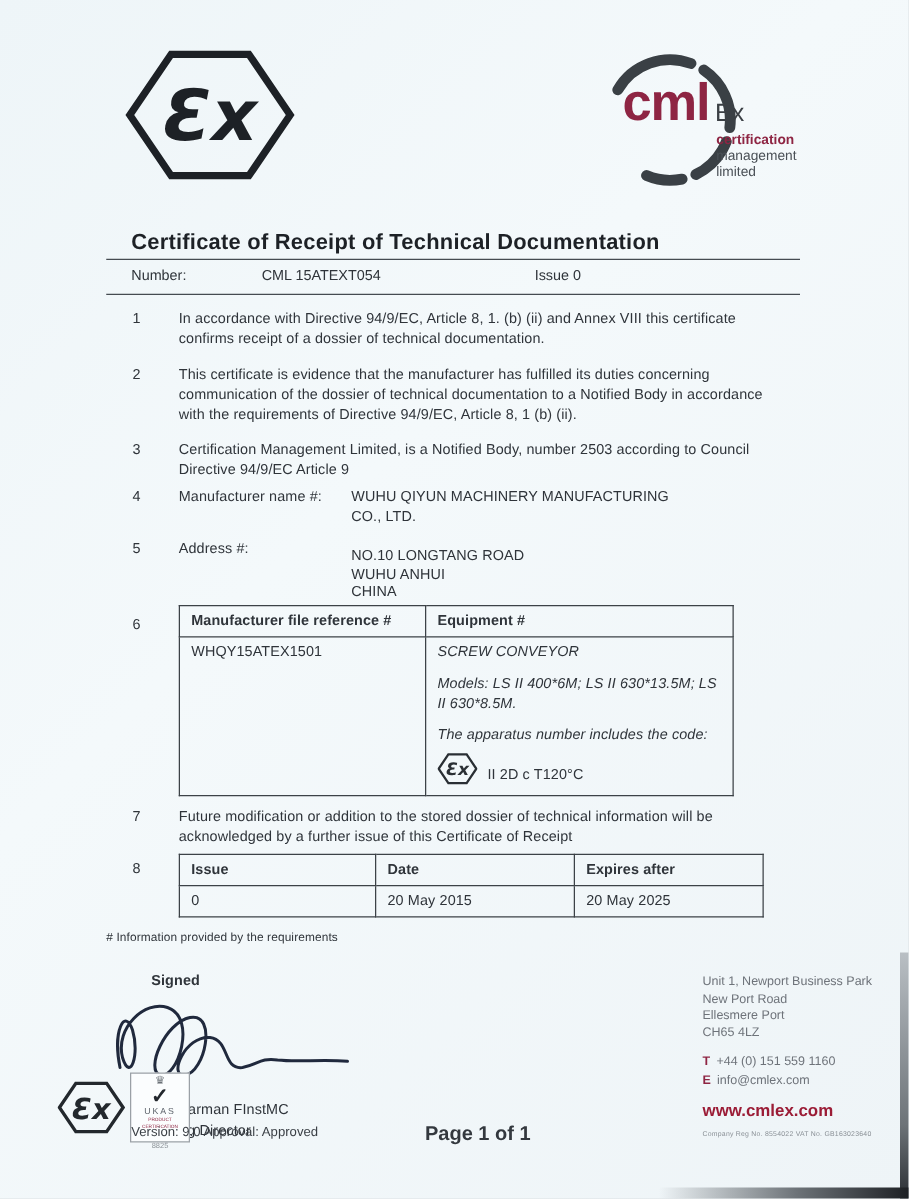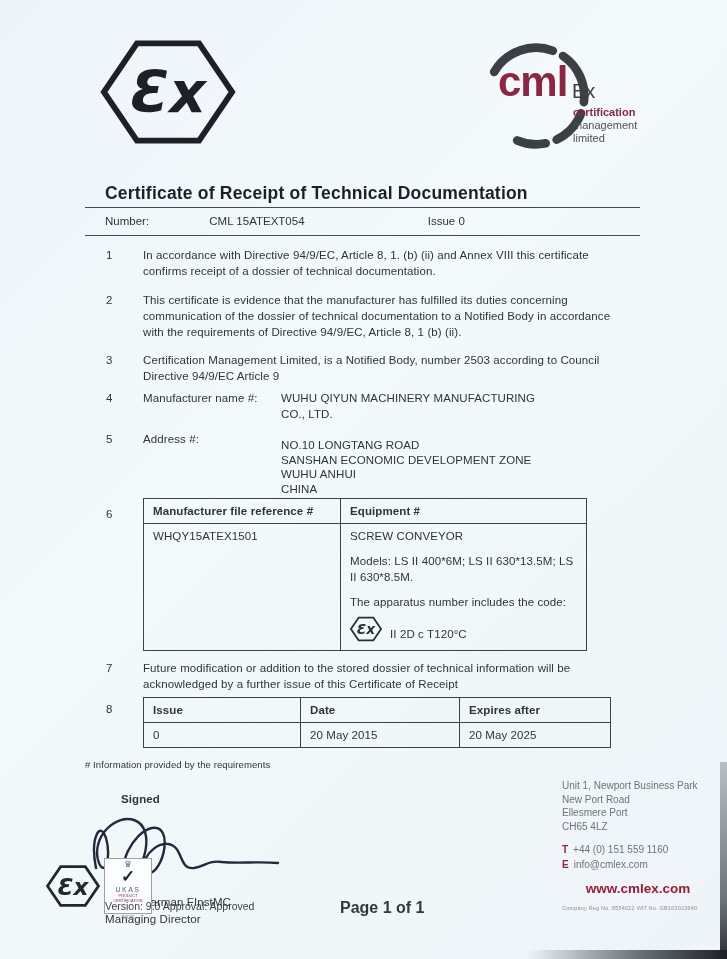--- a/index.html
+++ b/index.html
@@ -22,21 +22,21 @@
   .inum{width:58px;padding-left:21px;box-sizing:border-box;flex:none;}
   .ibody{max-width:472px;}
   .lblrow{display:flex;}
   .lbl{width:138px;flex:none;}
   .val{flex:1;}
   
   table{border-collapse:collapse;font-size:11.5px;color:#2f343a;}
   .doc-table{border:1.6px solid #3c4247;}
   .doc-table td,.doc-table th{border:1.4px solid #3c4247;text-align:left;vertical-align:top;padding:4px 9px;}
   .doc-table th{font-weight:bold;}
-  .eq-cell p{margin:0 0 9px 0;}
+  .eq-cell p{margin:0 0 9px 0;font-style:italic;}
   .code-row{display:flex;align-items:flex-end;margin-top:2px;}
   
   .footnote{font-size:9.5px;}
   .sig-name{font-size:11.5px;line-height:17px;}
   
   .addr{font-size:10px;line-height:13.5px;color:#6e737a;}
   .contact{font-size:10px;line-height:15px;color:#6e737a;}
   .contact b{margin-right:5px;}
   .site{font-size:13.5px;font-weight:bold;}
   .legal{font-size:5.5px;color:#8a9096;letter-spacing:.2px;white-space:nowrap;}
@@ -108,21 +108,20 @@
         <div class="val" style="max-width:258px;">WUHU QIYUN MACHINERY MANUFACTURING CO., LTD.</div>
       </div>
     </div>
 
     <div class="irow" style="margin-bottom:2px;">
       <div class="inum">5</div>
       <div class="ibody lblrow" style="width:472px;">
         <div class="lbl">Address #:</div>
         <div class="val" style="line-height:14.5px;padding-top:7px;">
           <div>NO.10 LONGTANG ROAD</div>
-          <div>SANSHAN ECONOMIC DEVELOPMENT ZONE</div>
           <div>WUHU ANHUI</div>
           <div>CHINA</div>
         </div>
       </div>
     </div>
 
     <div class="irow" style="margin-bottom:9px;">
       <div class="inum" style="padding-top:8px;">6</div>
       <table class="doc-table" style="width:444px;">
         <tbody>
@@ -208,20 +207,20 @@
     <div class="addr">
       <div>Unit 1, Newport Business Park</div>
       <div>New Port Road</div>
       <div>Ellesmere Port</div>
       <div>CH65 4LZ</div>
     </div>
     <div class="contact" style="margin-top:9px;">
       <div><b style="color:#8e2543;">T</b><span>+44 (0) 151 559 1160</span></div>
       <div><b style="color:#8e2543;">E</b><span>info@cmlex.com</span></div>
     </div>
-    <div class="site" style="margin-top:9px;color:#9b1c36;text-align:center;">www.cmlex.com</div>
+    <div class="site" style="margin-top:9px;color:#9b1c36;">www.cmlex.com</div>
     <div class="legal" style="margin-top:9px;">Company Reg No. 8554022    VAT No. GB163023640</div>
   </div>
 
   <div class="abs edge-right"></div>
   <div class="abs edge-bottom"></div>
 
 </div>
 
 </body></html>

